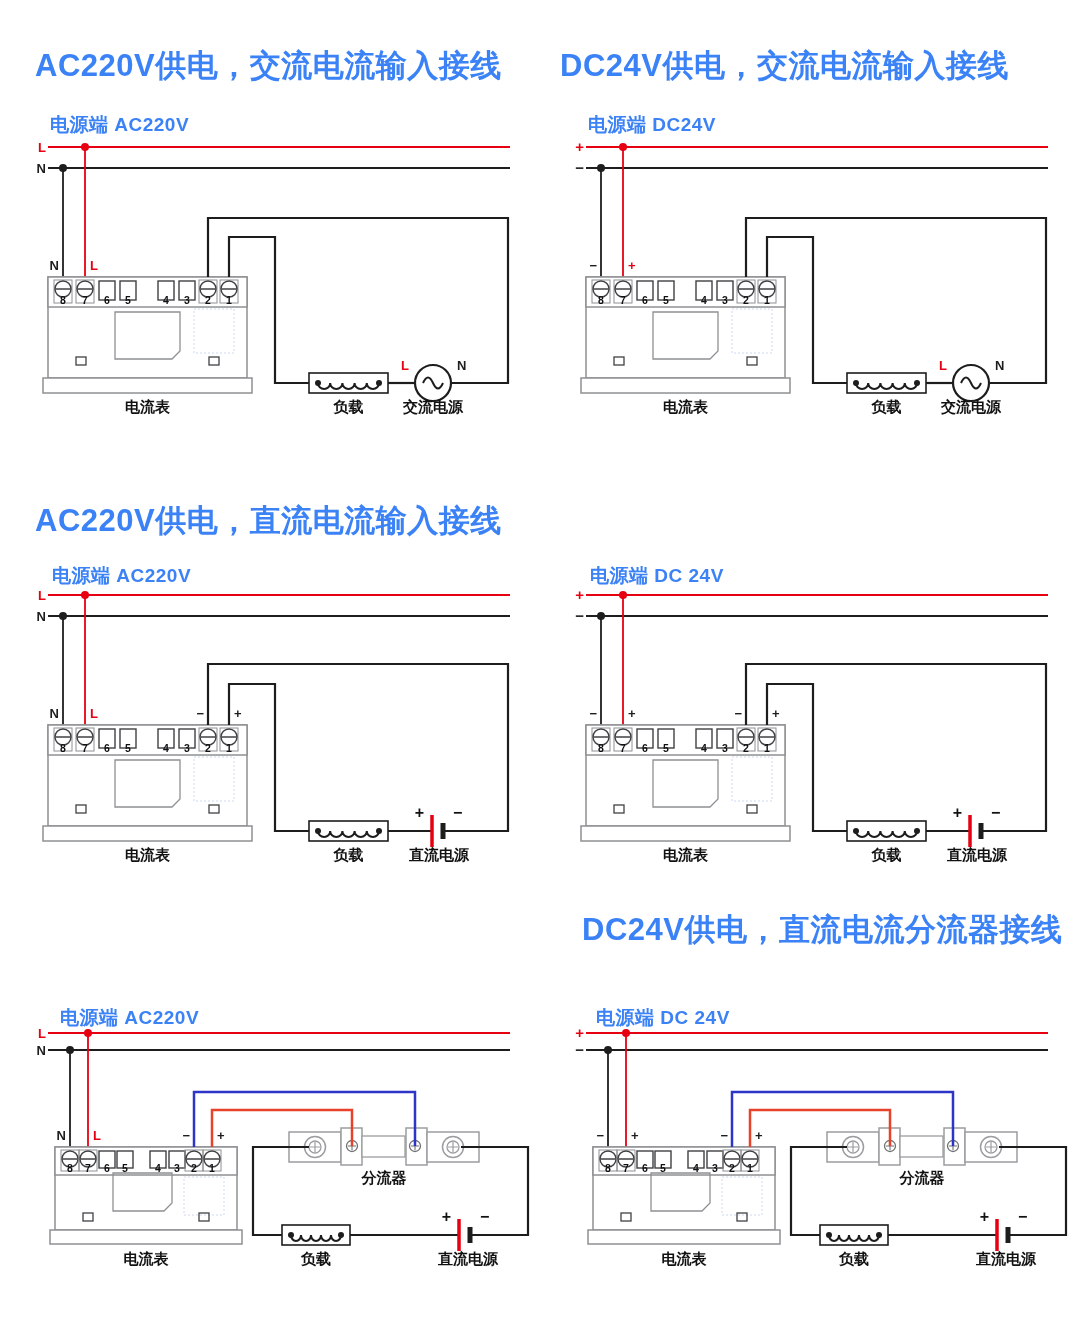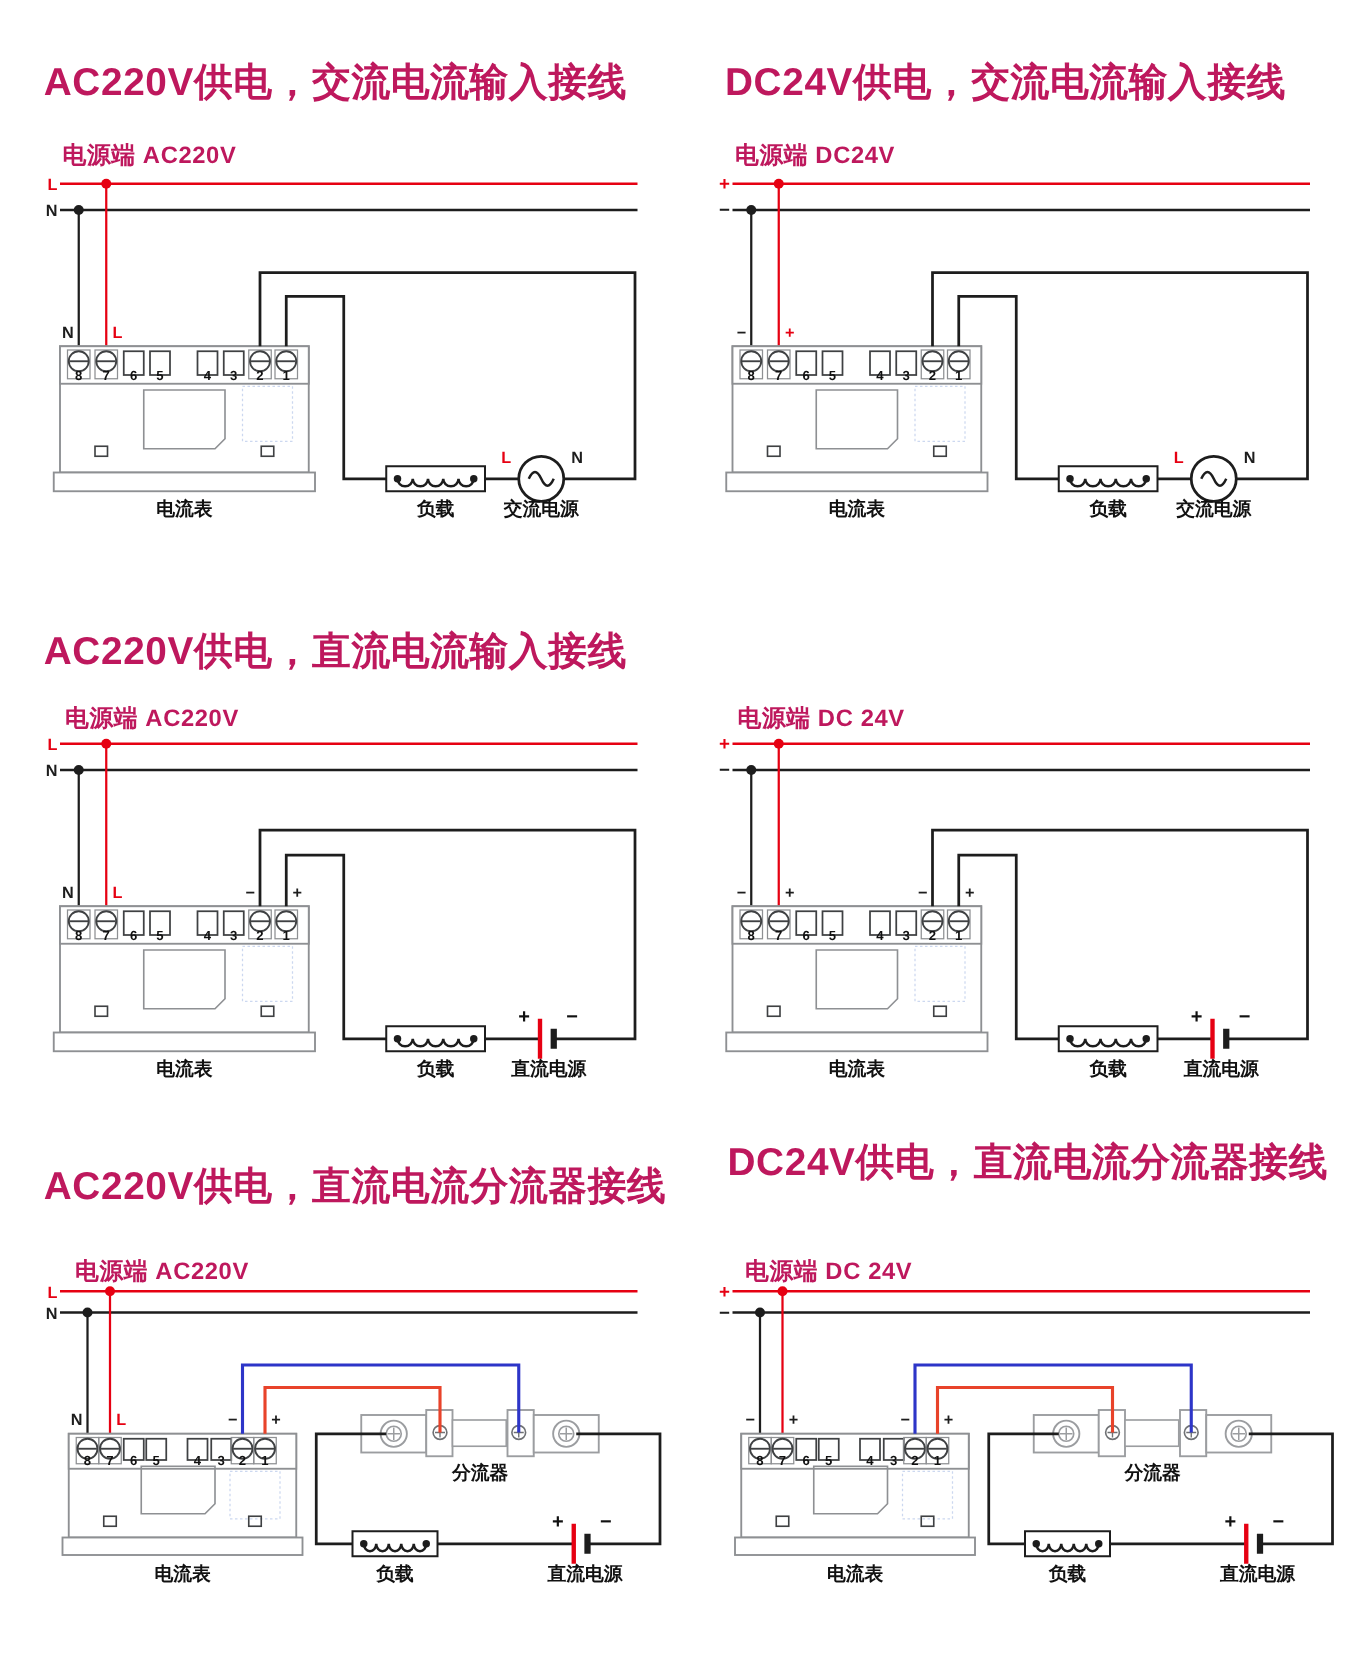--- a/index.html
+++ b/index.html
@@ -1,19 +1,19 @@
 <!DOCTYPE html>
 <html><head>
 <meta charset="utf-8">
 <style>
   html,body{margin:0;padding:0;background:#ffffff;}
   body{font-family:"Liberation Sans",sans-serif;}
   #canvas{position:relative;width:1080px;height:1324px;background:#ffffff;overflow:hidden;}
   #diagram{position:absolute;left:0;top:0;}
-  .pt{position:absolute;font-weight:700;color:#be185d;white-space:nowrap;line-height:1;}
+  .pt{position:absolute;font-weight:700;color:#3b82f6;white-space:nowrap;line-height:1;}
   .title{font-size:31px;letter-spacing:0.5px;}
   .pow{font-size:19px;letter-spacing:0.5px;margin-left:10px;}
 </style>
 </head>
 <body>
 
 <div id="canvas">
   <svg id="diagram" width="1080" height="1324" viewBox="0 0 1080 1324">
       <g>
         <g>
@@ -457,23 +457,22 @@
             <text x="1018" y="1222" font-size="16" font-weight="700" fill="#111111" text-anchor="start" font-family="&quot;Liberation Sans&quot;,sans-serif">−</text>
           </g>
           <path d="M 999 1147 H 1066 V 1235 H 1008" fill="none" stroke="#1d1d1d" stroke-width="2.2"></path>
           <text x="854" y="1264" font-size="15" font-weight="700" fill="#111111" text-anchor="middle" font-family="&quot;Liberation Sans&quot;,sans-serif">负载</text>
           <text x="1006" y="1264" font-size="15" font-weight="700" fill="#111111" text-anchor="middle" font-family="&quot;Liberation Sans&quot;,sans-serif">直流电源</text>
         </g>
       </g>
     </svg>
 
   <div class="pt title" style="left:35px;top:50px;">AC220V供电，交流电流输入接线</div>
-  <div class="pt title" style="left:580px;top:50px;">DC24V供电，交流电流输入接线</div>
+  <div class="pt title" style="left:560px;top:50px;">DC24V供电，交流电流输入接线</div>
   <div class="pt title" style="left:35px;top:491px;margin-top:14px;">AC220V供电，直流电流输入接线</div>
-  <div class="pt title" style="left:35px;top:933px;">AC220V供电，直流电流分流器接线</div>
   <div class="pt title" style="left:582px;top:914px;">DC24V供电，直流电流分流器接线</div>
 
   <div class="pt pow" style="left:40px;top:115px;">电源端 AC220V</div>
   <div class="pt pow" style="left:578px;top:115px;">电源端 DC24V</div>
   <div class="pt pow" style="left:42px;top:566px;">电源端 AC220V</div>
   <div class="pt pow" style="left:580px;top:566px;">电源端 DC 24V</div>
   <div class="pt pow" style="left:50px;top:1008px;">电源端 AC220V</div>
   <div class="pt pow" style="left:586px;top:1008px;">电源端 DC 24V</div>
 </div>
 

